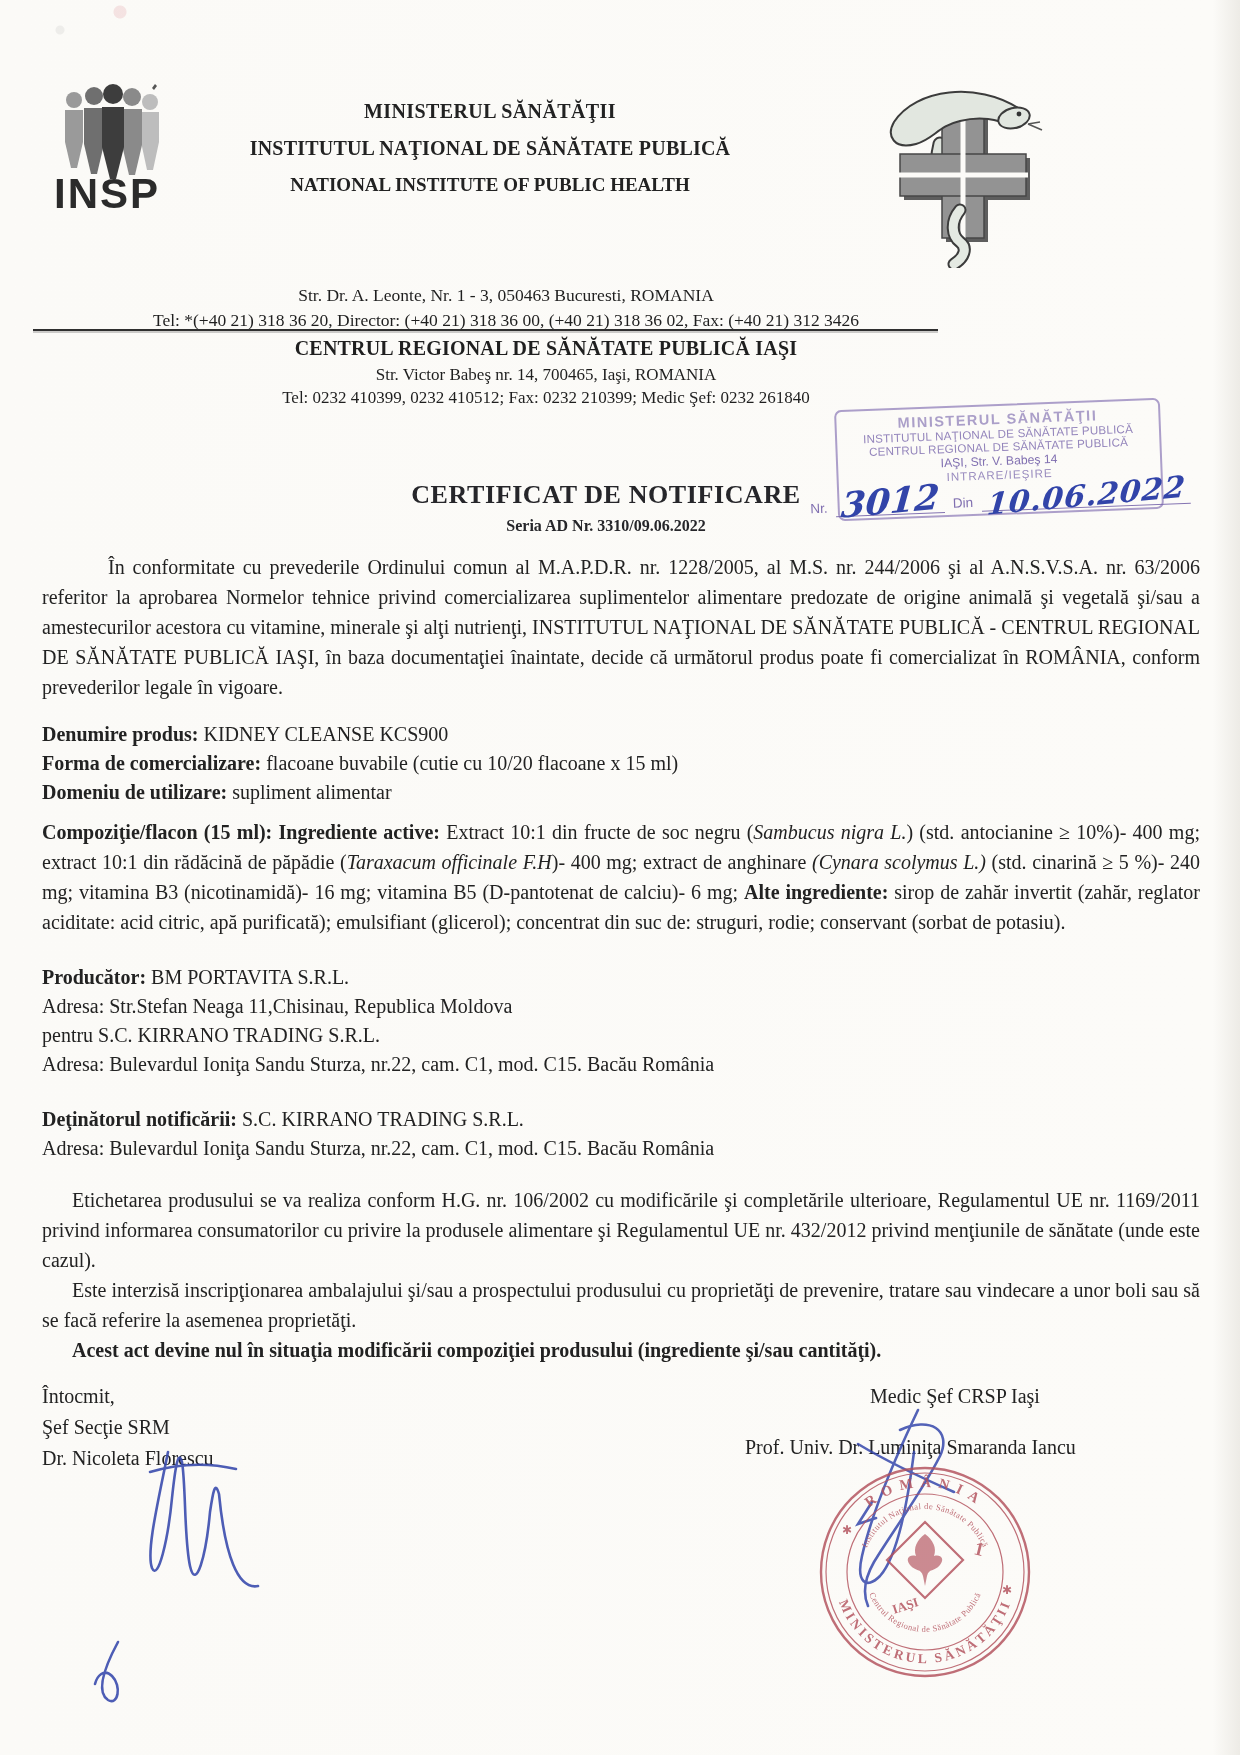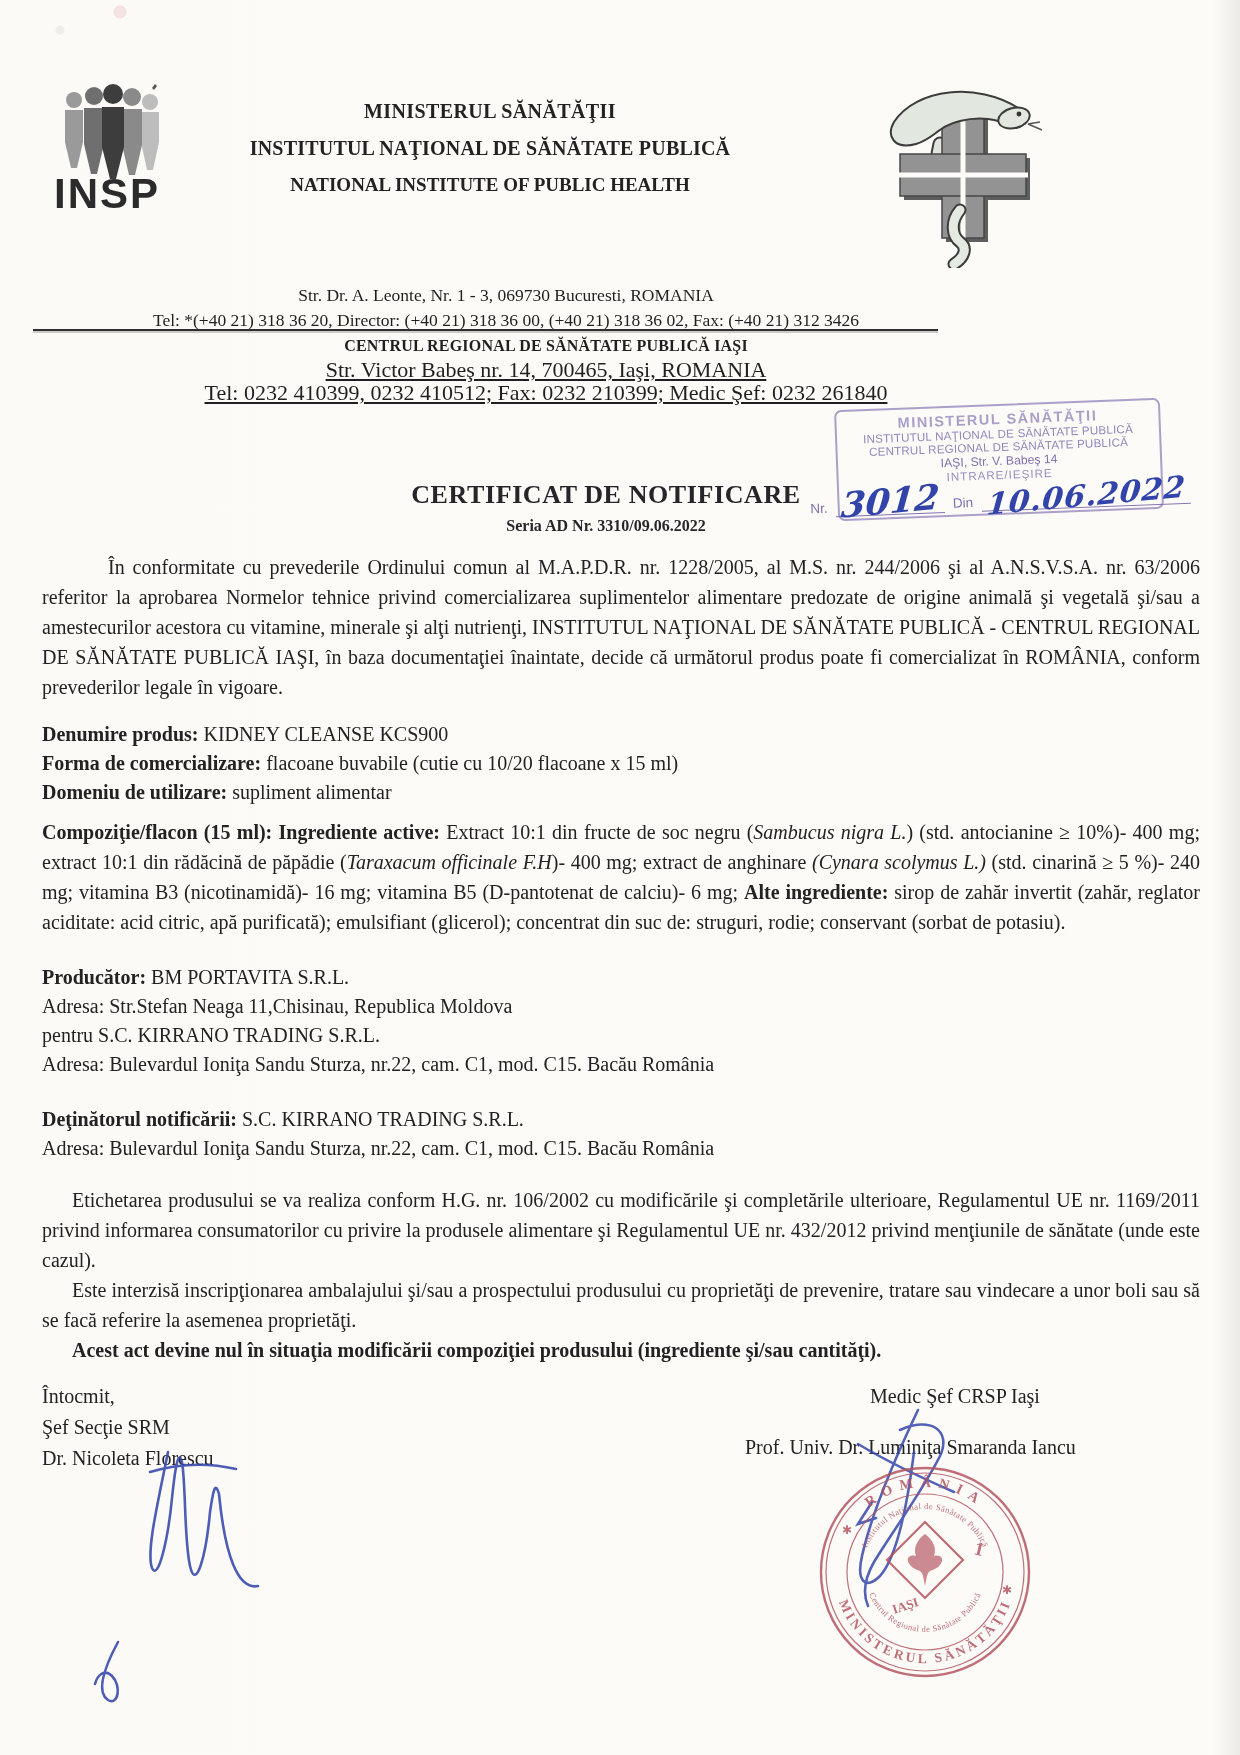--- a/index.html
+++ b/index.html
@@ -13,22 +13,22 @@
   .insp-logo{position:absolute;left:52px;top:84px;width:128px;height:132px;}
   .header-text{position:absolute;left:225px;top:100px;width:530px;text-align:center;font-weight:bold;color:#222;}
   .ht1{font-size:20px;letter-spacing:.4px;margin-bottom:14px;}
   .ht2{font-size:20px;letter-spacing:.2px;margin-bottom:14px;}
   .ht3{font-size:19px;}
   .moh-logo{position:absolute;left:878px;top:82px;width:168px;height:186px;}
   
   .contact-block{position:absolute;top:283px;left:0;width:1012px;text-align:center;font-size:17.5px;line-height:25px;color:#1f1f1f;}
   .rule{position:absolute;top:329px;left:33px;width:905px;height:0;border-top:2.5px solid #2f2f2f;box-shadow:0 2px 0 rgba(60,60,60,.25);}
   .regional-block{position:absolute;top:337px;left:40px;width:1012px;text-align:center;color:#1f1f1f;}
-  .rb1{font-size:16px;font-weight:bold;letter-spacing:.2px;margin-bottom:3px;}
-  .rb2,.rb3{font-size:22px;line-height:23px;text-decoration:underline;}
+  .rb1{font-size:20px;font-weight:bold;letter-spacing:.2px;margin-bottom:3px;}
+  .rb2,.rb3{font-size:17px;line-height:23px;}
   
   .entry-stamp{position:absolute;left:836px;top:404px;width:314px;padding:5px 4px 2px 4px;border:2px solid rgba(129,109,176,.65);
         border-radius:7px;transform:rotate(-2.2deg);text-align:center;color:rgba(118,100,170,.92);
         font-family:"Liberation Sans",sans-serif;}
   .es-l1{font-size:14.5px;letter-spacing:1.5px;font-weight:bold;opacity:.66;}
   .es-l2,.es-l3{font-size:11.6px;letter-spacing:.2px;opacity:.85;}
   .es-l4{font-size:12.2px;margin-top:1px;}
   .es-l5{font-size:11.6px;letter-spacing:1px;opacity:.8;}
   .es-row{display:flex;align-items:flex-end;justify-content:center;gap:8px;margin-top:-14px;height:44px;}
   .es-small{font-size:13.5px;padding-bottom:2px;}
@@ -119,21 +119,21 @@
       <path d="M82,128 C72,140 74,154 82,160 C90,166 86,176 76,182" fill="none" stroke="#e4e9e2" stroke-width="9" stroke-linecap="round"></path>
 
       <path d="M140,26 C100,0 38,6 16,40 C8,54 16,68 38,62 C56,57 60,44 82,39 C102,34 120,37 132,44 C146,51 152,34 140,26 Z" fill="#e2e7e0" stroke="#3c3c3c" stroke-width="2"></path>
       <ellipse cx="136" cy="36" rx="16" ry="10" fill="#e2e7e0" stroke="#3c3c3c" stroke-width="2" transform="rotate(-14 136 36)"></ellipse>
       <circle cx="141" cy="32" r="2.4" fill="#333"></circle>
       <path d="M150,42 l14,6 m-14,-6 l12,-2" stroke="#555" stroke-width="1.6" fill="none"></path>
     </svg>
   </div>
 
   <div class="contact-block">
-    <div>Str. Dr. A. Leonte, Nr. 1 - 3, 069730 Bucuresti, ROMANIA</div>
+    <div>Str. Dr. A. Leonte, Nr. 1 - 3, 050463 Bucuresti, ROMANIA</div>
     <div>Tel: *(+40 21) 318 36 20, Director: (+40 21) 318 36 00, (+40 21) 318 36 02, Fax: (+40 21) 312 3426</div>
   </div>
 
   <div class="rule"></div>
 
   <div class="regional-block">
     <div class="rb1">CENTRUL REGIONAL DE SĂNĂTATE PUBLICĂ IAŞI</div>
     <div class="rb2">Str. Victor Babeş nr. 14, 700465, Iaşi, ROMANIA</div>
     <div class="rb3">Tel: 0232 410399, 0232 410512; Fax: 0232 210399; Medic Şef: 0232 261840</div>
   </div>

